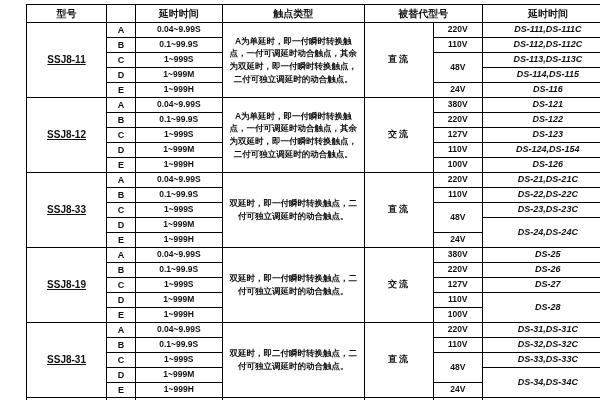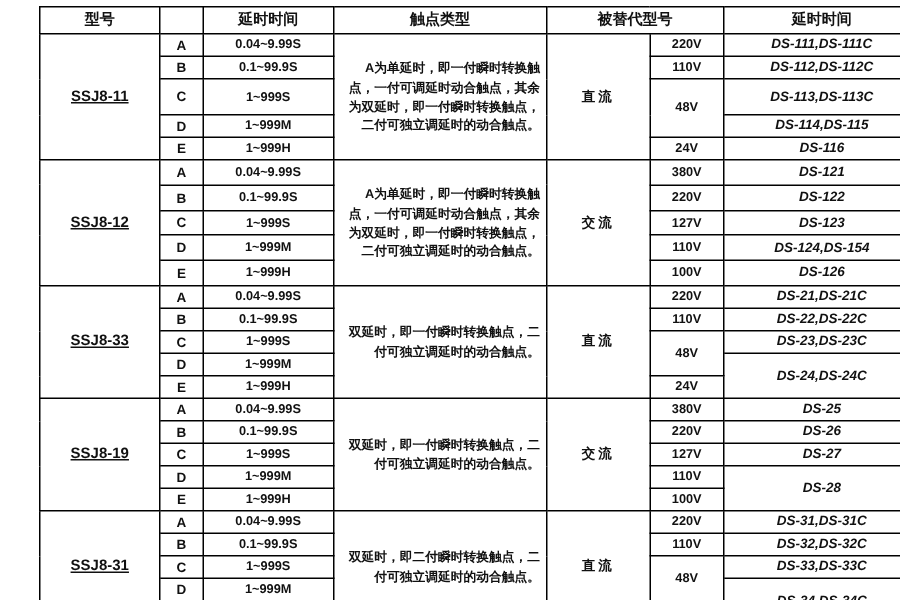--- a/index.html
+++ b/index.html
@@ -37,22 +37,22 @@
   .col-contact{width:128px;}
   .col-power{width:62px;}
   .col-supply{width:44px;}
   .col-replace{width:118px;}
 
   td.model{font-size:10px;text-decoration:underline;}
   td.letter{font-size:9px;}
   td.time{font-size:8.5px;letter-spacing:0px;}
   td.contact{
     font-size:8.5px;
-    text-align:right;
-    padding:16px 4px;
+    text-align:center;
+    padding:2px 4px;
     line-height:1.5;
     font-weight:bold;
   }
   td.power{
     font-size:9px;
     letter-spacing:2px;
     line-height:1.5;
   }
   td.supply{font-size:8.5px;}
   td.replace{font-size:9px;line-height:1.5;font-style:italic;}

